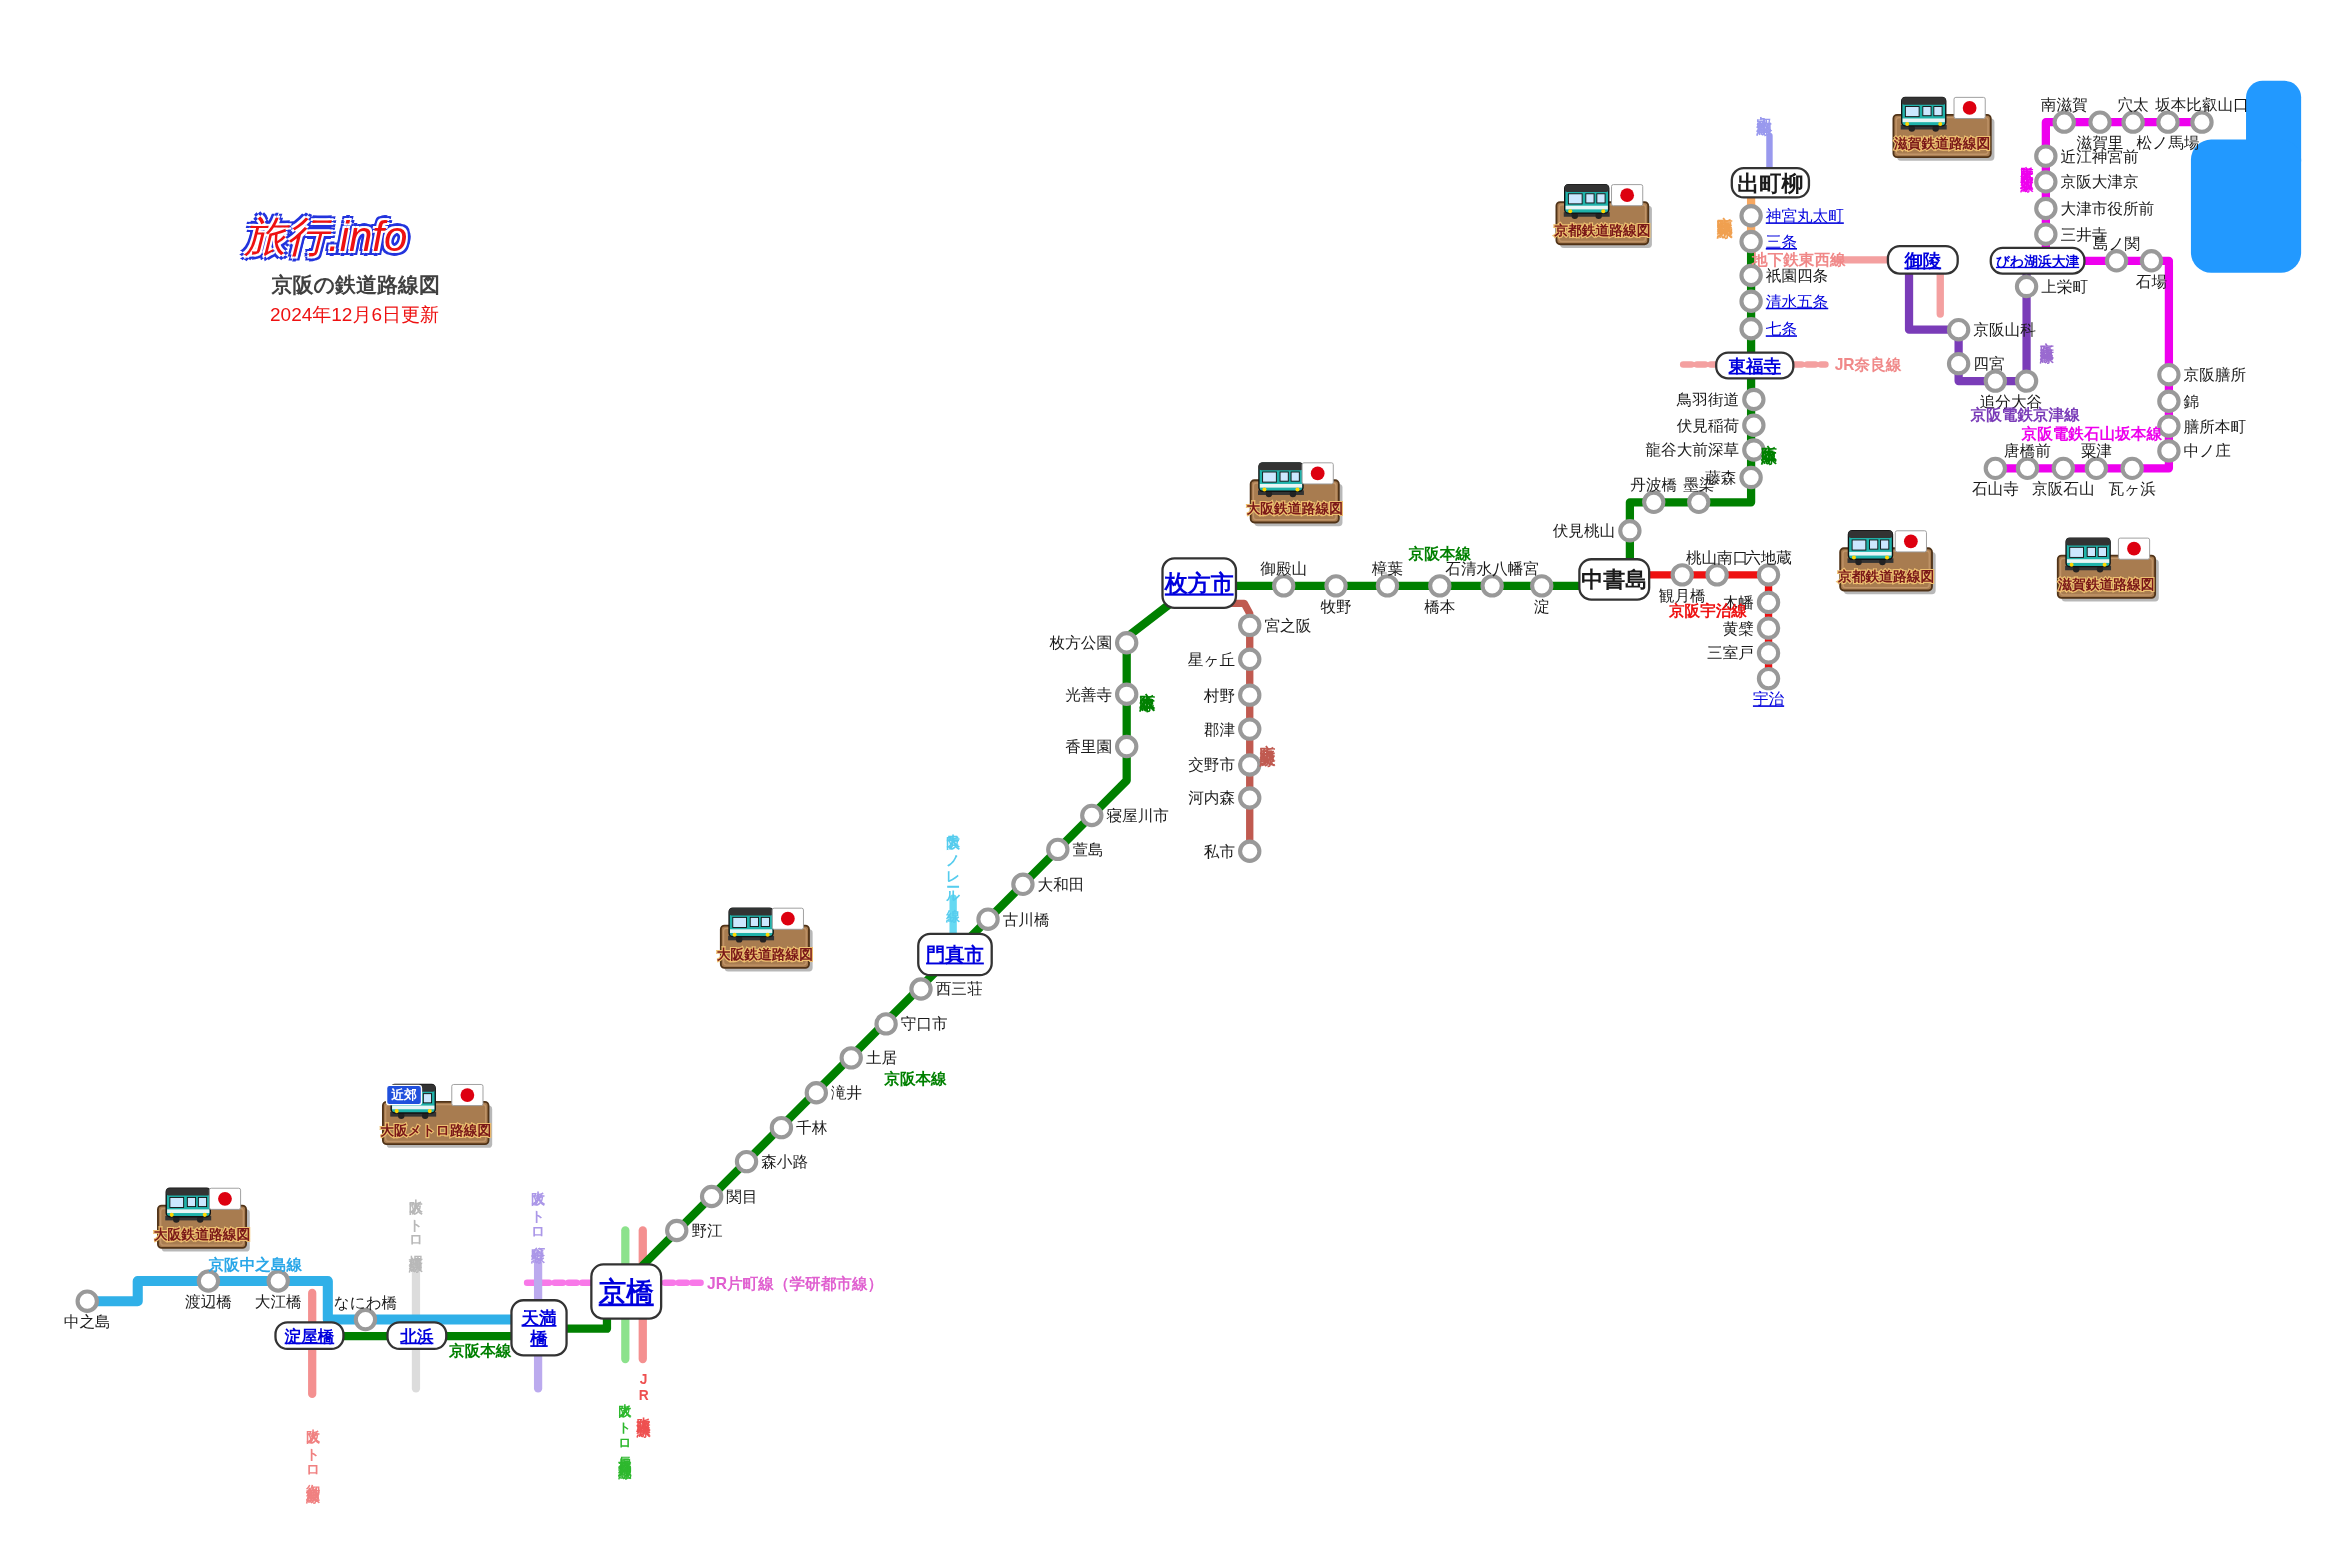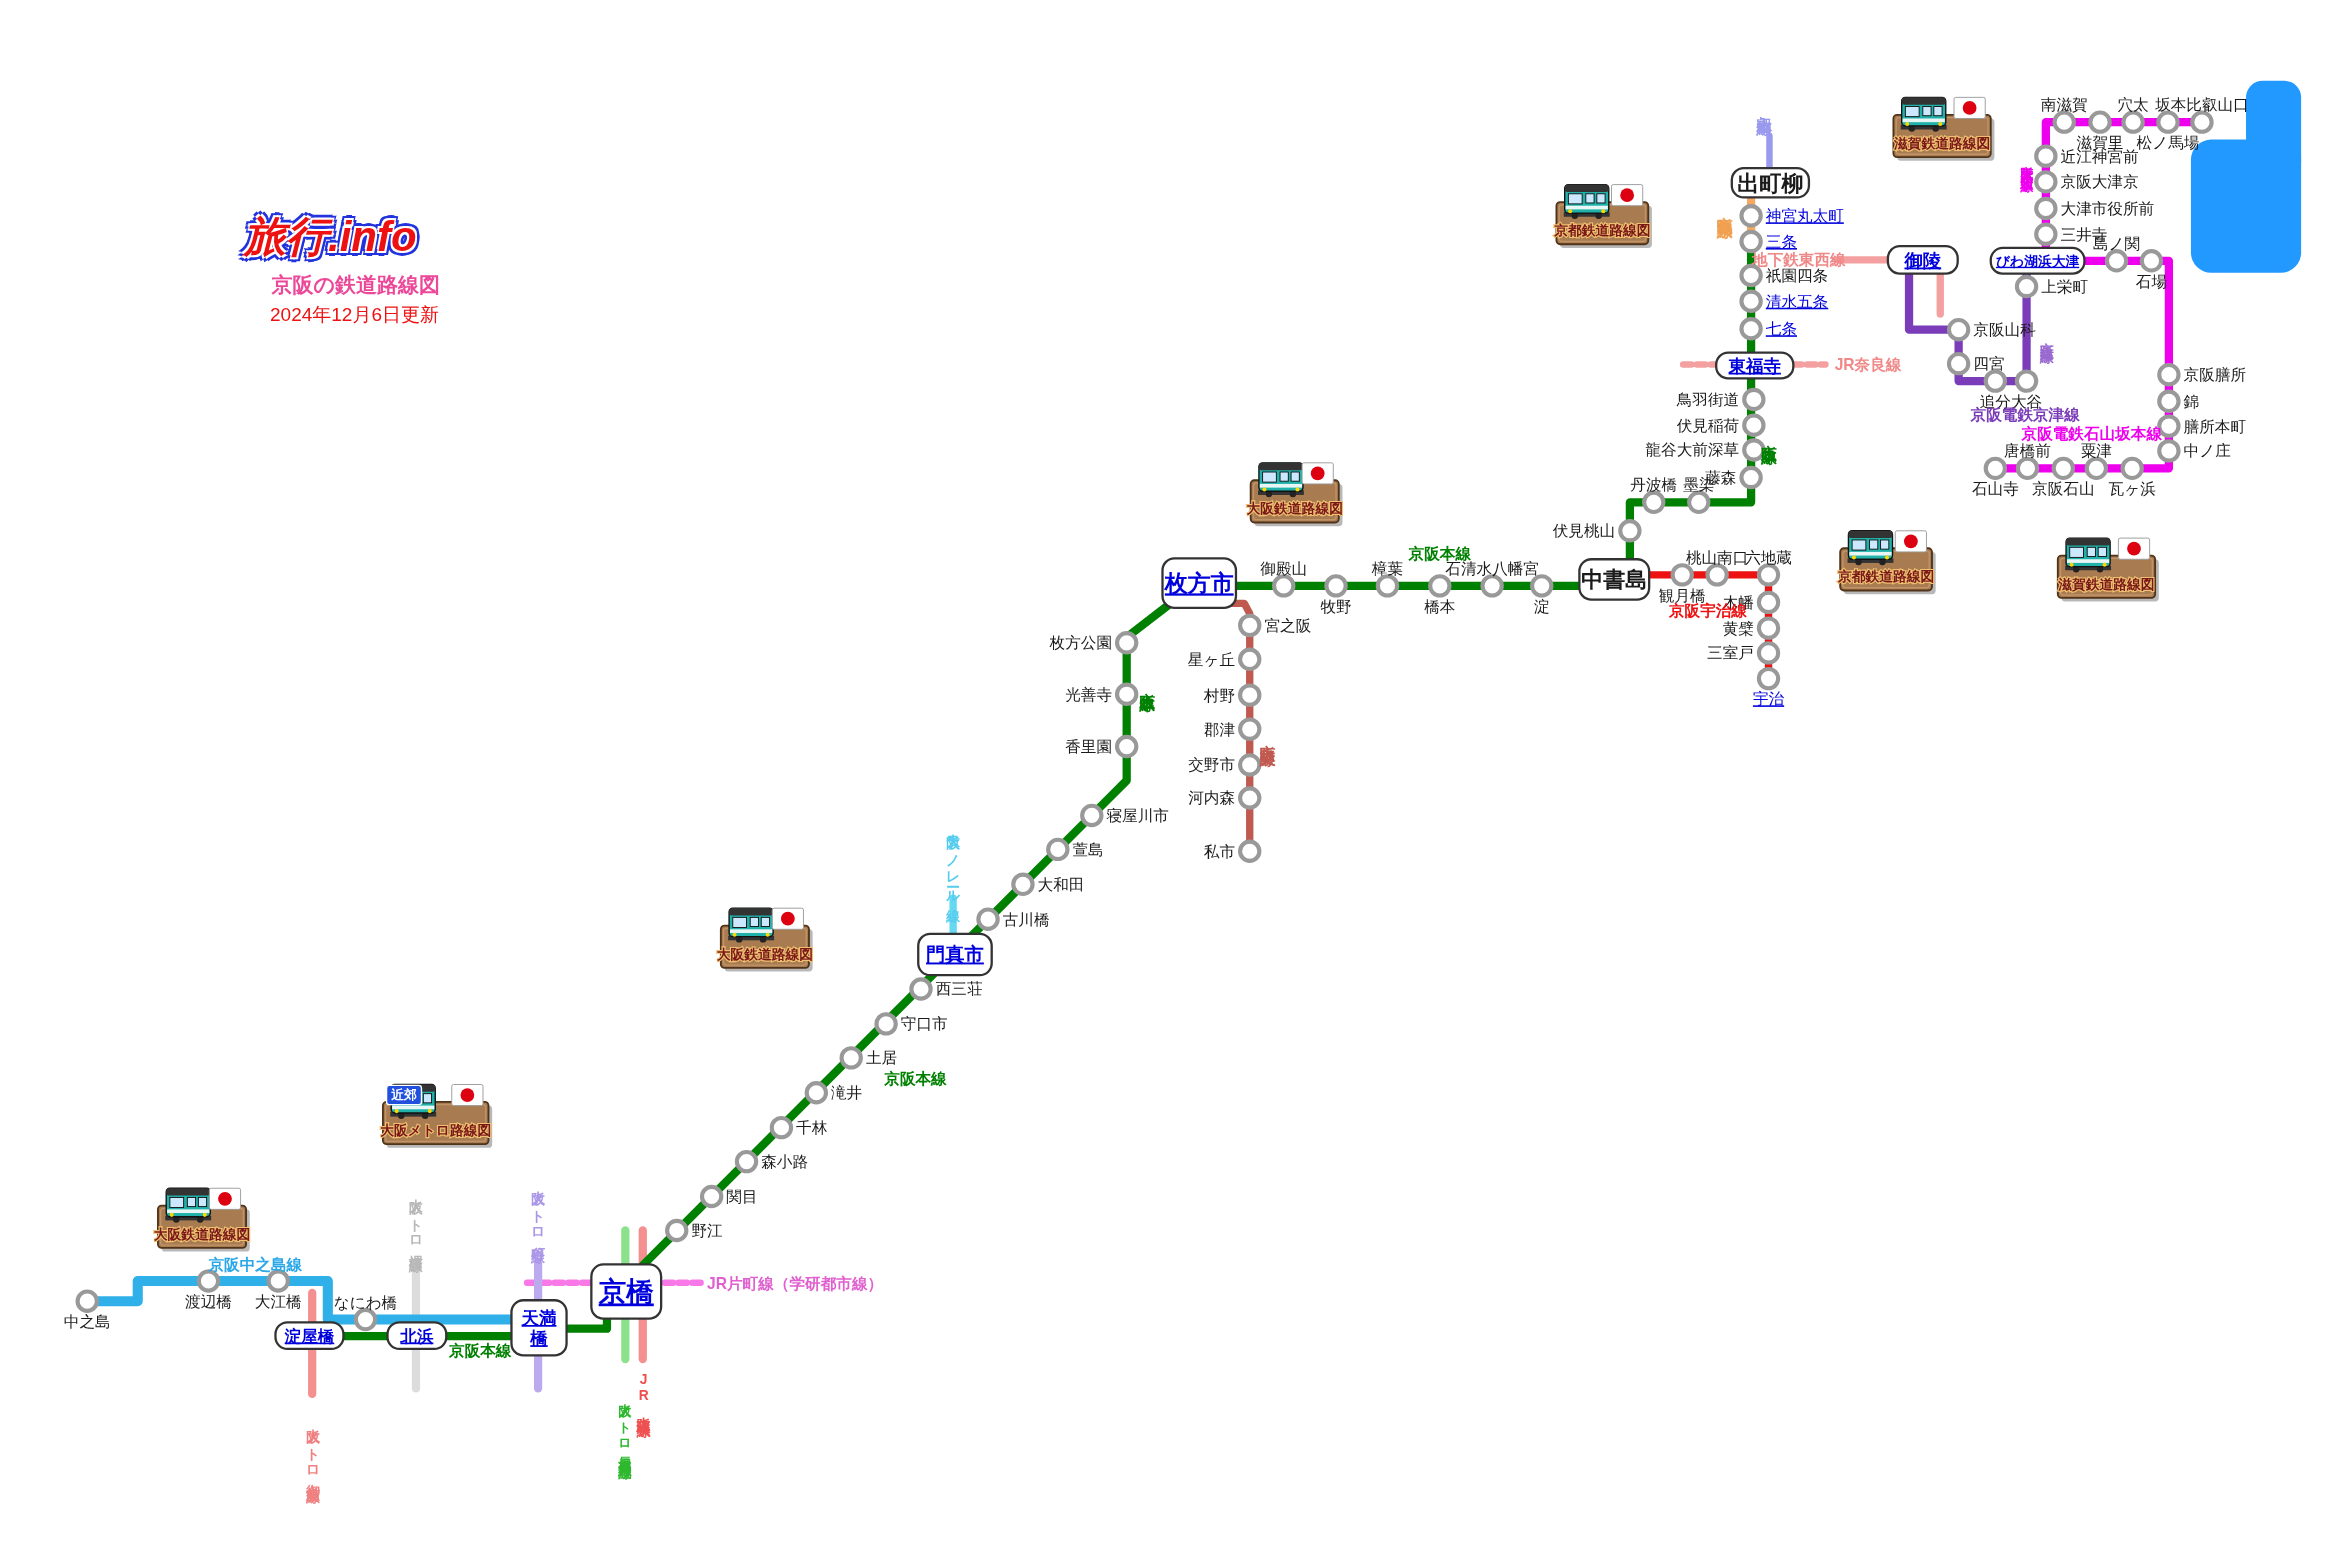--- a/index.html
+++ b/index.html
@@ -2,25 +2,25 @@
 <html style="font-size:14.7px"><head>
 <meta charset="utf-8">
 <style>
   html,body{margin:0;padding:0;background:#ffffff;}
   body{width:2325px;height:1562px;position:relative;overflow:hidden;
        font-family:"Liberation Sans","DejaVu Sans",sans-serif;}
   #map{position:absolute;left:0;top:0;}
   svg text{font-family:"Liberation Sans","DejaVu Sans",sans-serif;}
   .vtx{writing-mode:vertical-rl;text-orientation:upright;letter-spacing:2px;}
   .logo{position:absolute;left:244px;top:209px;width:386px;}
-  .logo-brand{color:#ee1111;font-weight:bold;font-size:42px;font-style:italic;
+  .logo-brand{color:#ee1111;font-weight:normal;font-size:42px;font-style:italic;
     text-shadow:-1.8px -1.8px 0 #fff,1.8px -1.8px 0 #fff,-1.8px 1.8px 0 #fff,1.8px 1.8px 0 #fff,
       -4.6px 0 0 #2233dd,4.6px 0 0 #2233dd,0 -4.6px 0 #2233dd,0 4.6px 0 #2233dd,
       -3.7px -3.7px 0 #2233dd,3.7px -3.7px 0 #2233dd,-3.7px 3.7px 0 #2233dd,3.7px 3.7px 0 #2233dd;}
-  .logo-sub{color:#ec4899;font-weight:bold;font-size:21px;margin:5.5px 0 0 27.5px;}
+  .logo-sub{color:#404040;font-weight:bold;font-size:21px;margin:5.5px 0 0 27.5px;}
   .logo-upd{color:#ee1111;font-weight:normal;font-size:19px;margin:3.7px 0 0 26px;}
 </style>
 </head>
 <body>
 
 <div class="logo">
   <div class="logo-brand">旅行.info</div>
   <div class="logo-sub">京阪の鉄道路線図</div>
   <div class="logo-upd">2024年12月6日更新</div>
 </div>

